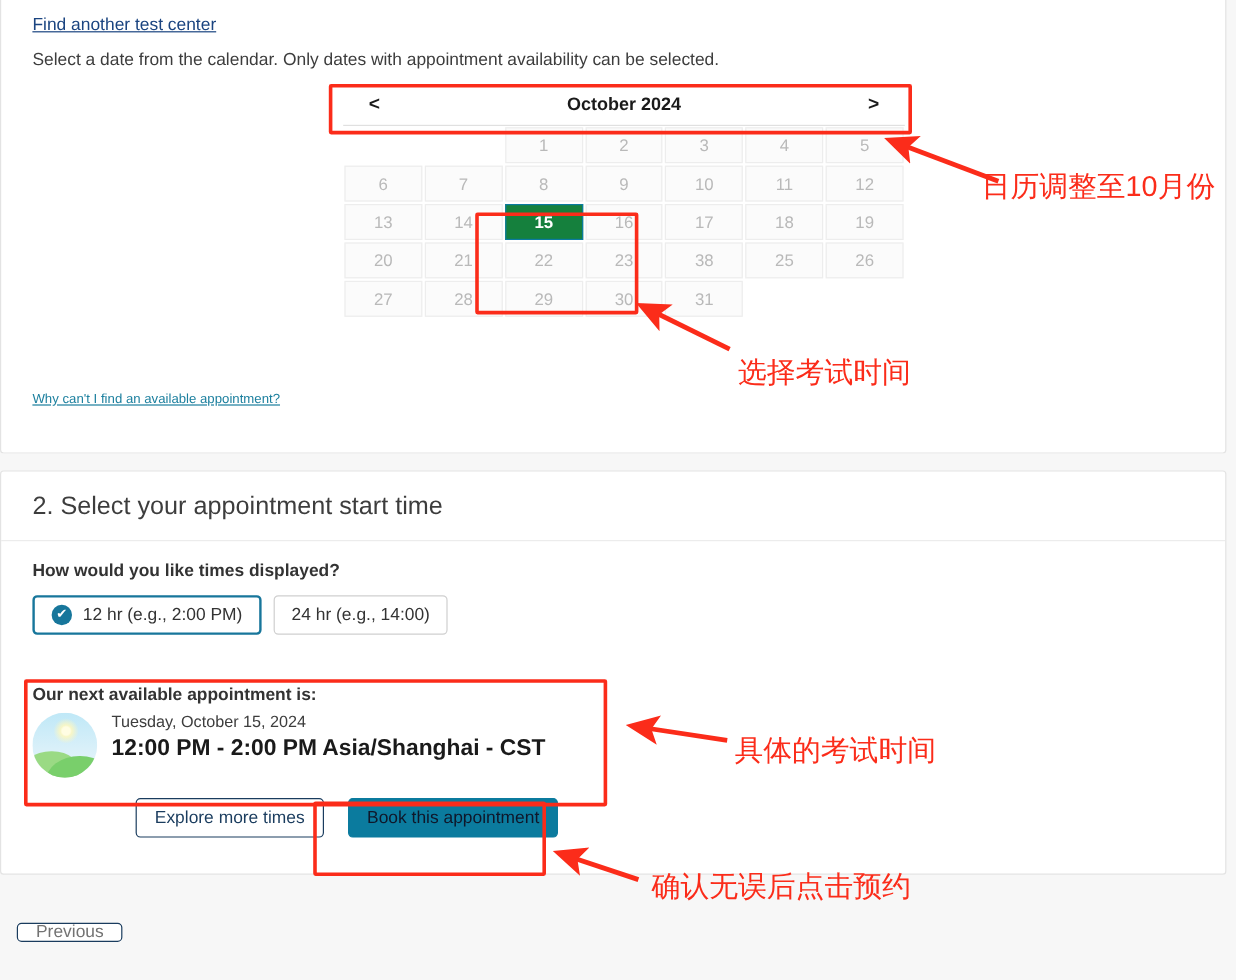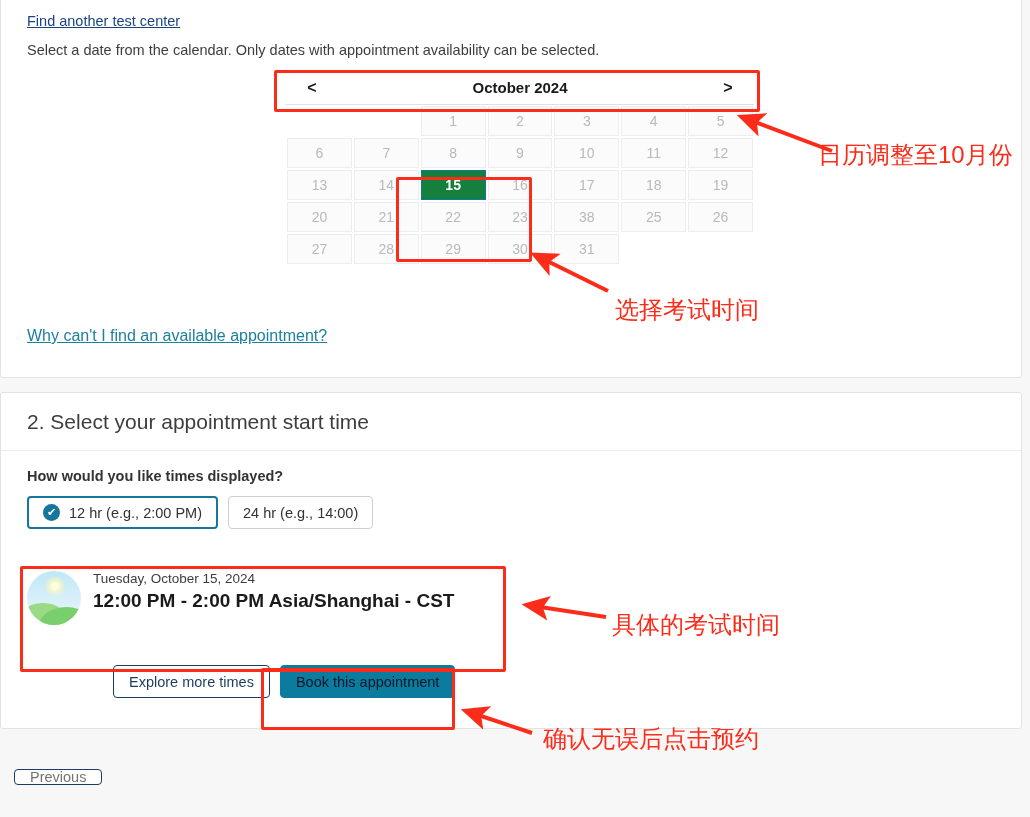--- a/index.html
+++ b/index.html
@@ -40,21 +40,21 @@
     position: absolute;
     left: 26px;
     top: 45px;
     font-size: 14.5px;
     color: #3d3d3d;
   }
   .why-link {
     position: absolute;
     left: 26px;
     top: 330px;
-    font-size: 16px;
+    font-size: 11px;
     color: #1b7f9e;
     text-decoration: underline;
     cursor: pointer;
   }
 
   
   #calendar {
     position: absolute;
     left: 285px;
     top: 74px;
@@ -217,21 +217,21 @@
     border-radius: 50%;
     background: #79cf6b;
   }
   .appt-date { font-size: 13.5px; color: #3d3d3d; margin-bottom: 4px; }
   .appt-time { font-size: 19px; font-weight: bold; color: #1a1a1a; }
 
   .appt-actions {
     position: absolute;
     left: 112px; top: 272px;
     display: flex;
-    gap: 10px;
+    gap: 20px;
     border-radius: 10px;
   }
   .btn {
     height: 33px;
     padding: 0 15px;
     font-size: 14.5px;
     border-radius: 4px;
     cursor: pointer;
     display: flex;
     align-items: center;
@@ -350,20 +350,21 @@
       <div class="toggle-btn active">
         <span class="check-icon">✔</span>
         <span>12 hr (e.g., 2:00 PM)</span>
       </div>
       <div class="toggle-btn">
         <span>24 hr (e.g., 14:00)</span>
       </div>
     </div>
 
   <div id="appt-card">
+    <div class="appt-heading">Our next available appointment is:</div>
     <div class="appt-body">
       <div class="sun-icon"></div>
       <div>
         <div class="appt-date">Tuesday, October 15, 2024</div>
         <div class="appt-time">12:00 PM - 2:00 PM Asia/Shanghai - CST</div>
       </div>
     </div>
   </div>
 
   <div class="appt-actions">

